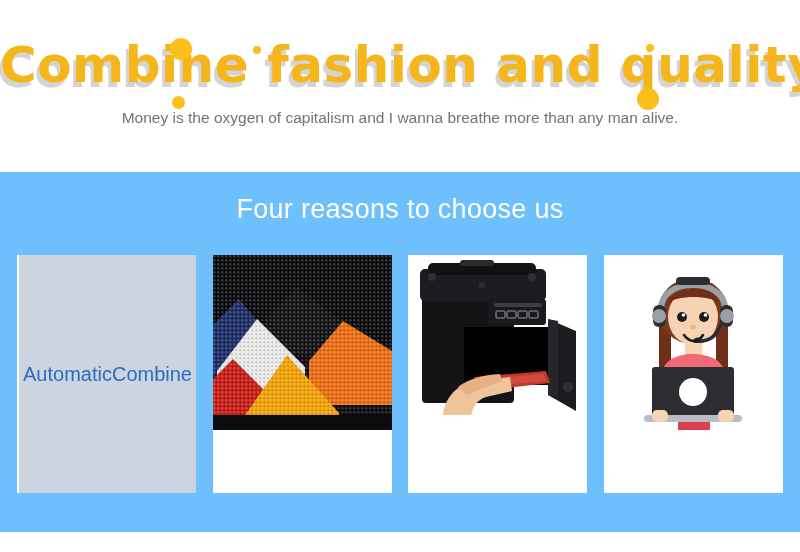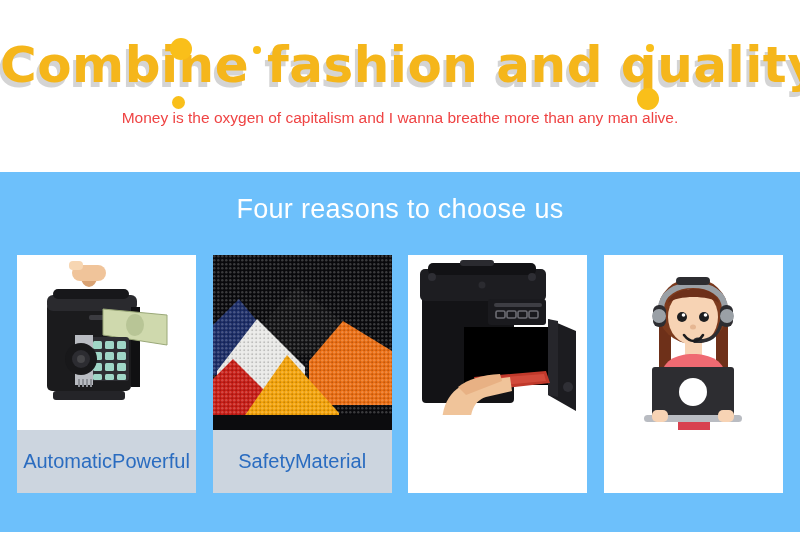--- a/index.html
+++ b/index.html
@@ -56,21 +56,21 @@
   .dot-b { left: 172px; top: 96px;  width: 13px; height: 13px; }
   .dot-c { left: 637px; top: 88px;  width: 22px; height: 22px; }
   .dot-d { left: 646px; top: 44px;  width: 8px;  height: 8px;  }
   .dot-e { left: 253px; top: 46px;  width: 8px;  height: 8px;  }
 
   .subtitle {
     position: absolute;
     left: 0; top: 108px;
     width: 800px;
     text-align: center;
-    color: #ef4444;
+    color: #737373;
     font-size: 15.5px;
     line-height: 20px;
     font-family: "Liberation Sans", sans-serif;
   }
   .subtitle .line { display: block; }
 
   
   .panel {
     position: absolute;
     left: 0; top: 172px;
@@ -96,21 +96,21 @@
     width: 766px;
     height: 238px;
     display: flex;
     justify-content: space-between;
   }
   .card {
     width: 179px;
     height: 238px;
     background: #ffffff;
     display: flex;
-    flex-direction: column;
+    flex-direction: row;
     overflow: hidden;
   }
   .card-media {
     position: relative;
     width: 179px;
     height: 175px;
     background: #ffffff;
     overflow: hidden;
   }
   .card-media svg { display: block; }
@@ -211,21 +211,21 @@
               <line x1="66" y1="124" x2="66" y2="132"></line>
               <line x1="70" y1="124" x2="70" y2="132"></line>
               <line x1="74" y1="124" x2="74" y2="132"></line>
             </g>
 
             <rect x="36" y="136" width="72" height="9" rx="3" fill="#242428"></rect>
           </svg>
         </div>
         <div class="card-label">
           <span>Automatic</span>
-          <span>Powerful</span>
+          <span>Combine</span>
         </div>
       </div>
 
       <div class="card">
         <div class="card-media">
           <svg width="179" height="175" viewBox="0 0 179 175" xmlns="http://www.w3.org/2000/svg">
             <defs>
               <pattern id="grain" width="4" height="4" patternUnits="userSpaceOnUse">
                 <circle cx="1.3" cy="1.3" r="1.2" fill="#ffffff" opacity="0.20"></circle>
                 <circle cx="3.2" cy="3.2" r="0.9" fill="#000000" opacity="0.18"></circle>
@@ -243,24 +243,20 @@
 
             <polygon points="4,116 44,64 92,112 92,150 4,150" fill="#e8e8e6"></polygon>
 
             <polygon points="0,124 20,104 50,134 50,160 0,160" fill="#c71d16"></polygon>
 
             <polygon points="28,166 74,100 126,158 126,175 28,175" fill="#f3a209"></polygon>
             <rect width="179" height="175" fill="url(#grain)"></rect>
             <rect y="160" width="179" height="15" fill="#0c0c0e"></rect>
           </svg>
         </div>
-        <div class="card-label">
-          <span>Safety</span>
-          <span>Material</span>
-        </div>
       </div>
 
       <div class="card">
         <div class="card-media">
           <svg width="179" height="175" viewBox="0 0 179 175" xmlns="http://www.w3.org/2000/svg">
             <rect width="179" height="175" fill="#ffffff"></rect>
 
             <rect x="14" y="22" width="92" height="126" rx="4" fill="#131316"></rect>
 
             <rect x="12" y="14" width="126" height="32" rx="5" fill="#1d1d21"></rect>

